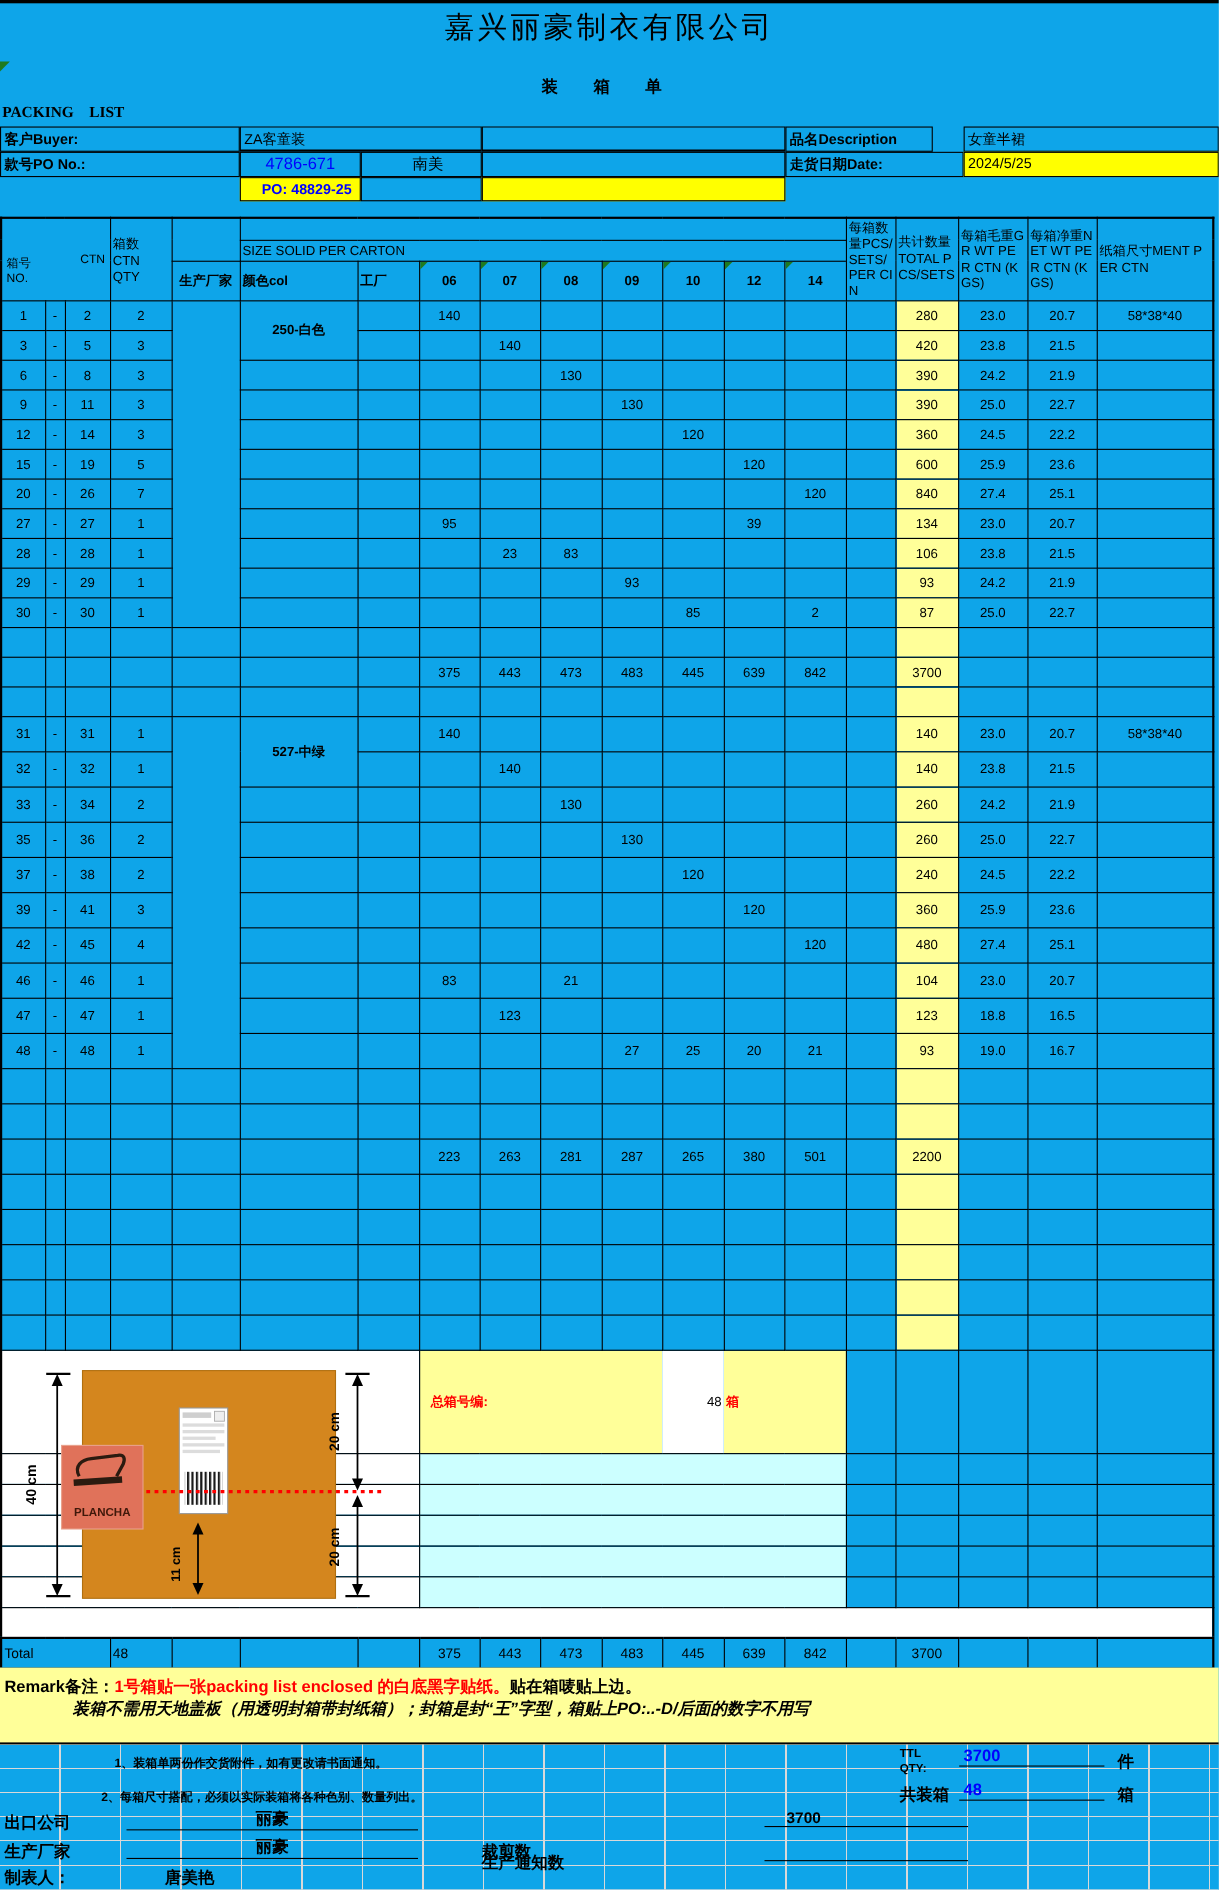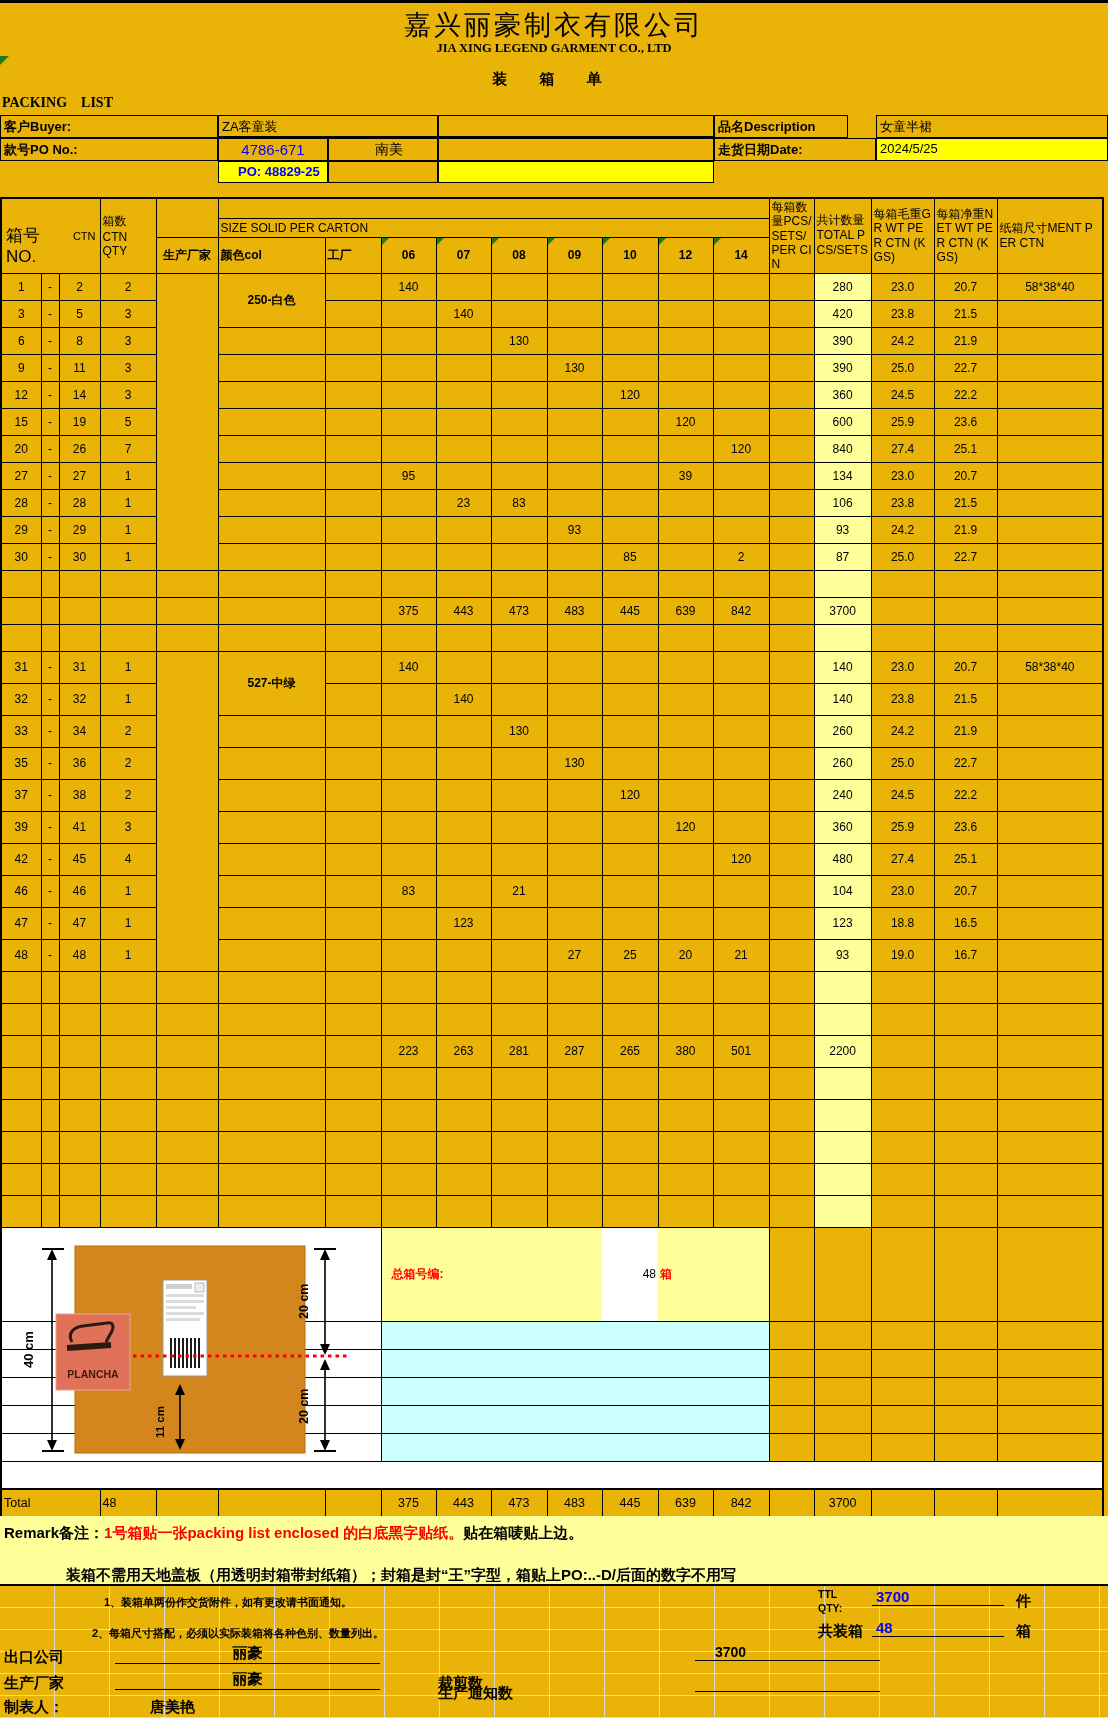--- a/index.html
+++ b/index.html
@@ -1,17 +1,17 @@
 <!DOCTYPE html>
 <html><head>
 <meta charset="utf-8">
 <style>
   * { box-sizing: border-box; }
   body { margin: 0; background: #ffffff; font-family: "Liberation Sans", sans-serif; }
-  .sheet { position: relative; width: 1108px; height: 1718px; background: #eab308; overflow: hidden; }
+  .sheet { position: relative; width: 1108px; height: 1718px; background: #0ea5e9; overflow: hidden; }
   .topline { position: absolute; left: 0; top: 0; width: 1108px; height: 3px; background: #000; }
 
   
   .t-company { position: absolute; left: 0; top: 7px; width: 1108px; text-align: center;
                font-size: 27px; letter-spacing: 3px; font-weight: 500; }
   .t-company-en { position: absolute; left: 0; top: 41px; width: 1108px; text-align: center;
                font-family: "Liberation Serif", serif; font-weight: bold; font-size: 12.5px; }
   .t-doc { position: absolute; left: 0; top: 70px; width: 1108px; text-align: center;
                font-size: 15px; font-weight: 600; letter-spacing: 14px; }
   .t-doc-en { position: absolute; left: 2px; top: 95px; font-family: "Liberation Serif", serif;
@@ -54,21 +54,21 @@
   .banner-label { color: #ff0000; font-weight: bold; font-size: 15px; border: none !important;
                   background: #ffff99; padding-left: 10px !important; }
   .banner-count { border: none !important; background: #fff; text-align: right; font-size: 12px; }
   .banner-unit { color: #ff0000; font-weight: bold; font-size: 15px; border: none !important;
                   background: #ffff99; }
 
   
   .remark { position: absolute; left: 0; top: 1516px; width: 1108px; height: 70px;
             background: #ffff99; border-bottom: 2px solid #000; font-weight: bold;
             font-size: 15px; padding: 8px 4px 0 4px; }
-  .remark .l2 { margin-top: 23px; padding-left: 62px; }
+  .remark .l2 { margin-top: 1px; padding-left: 62px; font-style: italic; }
   .red { color: #ff0000; }
 
   
   .footer { position: absolute; left: 0; top: 1586px; width: 1108px; height: 132px;
       background-image:
         repeating-linear-gradient(to bottom, rgba(0,0,0,0) 0 21px, #d9d9d9 21px 22px),
         repeating-linear-gradient(to right, rgba(0,0,0,0) 0 54px, #d9d9d9 54px 55px); }
   .fi { position: absolute; white-space: nowrap; }
   .note { font-size: 11px; font-weight: 600; }
   .flab15 { font-size: 15px; font-weight: 600; }
@@ -83,21 +83,20 @@
 </style>
 </head>
 <body>
 
 <div class="sheet">
   <div class="topline"></div>
   <div class="gmark" style="left:0;top:56px;"></div>
   <div class="gmark" style="left:0;top:1545px;"></div>
 
   <div class="t-company">嘉兴丽豪制衣有限公司</div>
-  <div class="t-company-en">JIA XING LEGEND GARMENT CO., LTD</div>
   <div class="t-doc">装 箱 单</div>
   <div class="t-doc-en">PACKING    LIST</div>
 
   <div class="ic bold" style="left:0;top:115px;width:218px;height:23px;">客户Buyer:</div>
   <div class="ic th2" style="left:218px;top:115px;width:220px;height:23px;">ZA客童装</div>
   <div class="ic th2" style="left:438px;top:115px;width:276px;height:23px;"></div>
   <div class="ic bold" style="left:714px;top:115px;width:134px;height:23px;">品名Description</div>
   <div class="ic" style="left:876px;top:115px;width:232px;height:23px;">女童半裙</div>
 
   <div class="ic bold" style="left:0;top:138px;width:218px;height:23px;">款号PO No.:</div>
@@ -130,21 +129,21 @@
       <col style="width:45px">
         <col style="width:57px">
         <col style="width:63px">
         <col style="width:63px">
         <col style="width:106px">
     </colgroup>
     <thead>
       <tr style="height:20px;">
         <td colspan="3" rowspan="3" class="hbox">
           <div class="hbox-in">
-            <span class="pre" style="font-size:17px;margin-top:20px;">箱号
+            <span class="pre" style="font-size:11px;margin-top:20px;">箱号
 NO.</span>
             <span style="font-size:11px;">CTN</span>
           </div>
         </td>
         <td rowspan="3" class="pre hqty">箱数
 CTN
 QTY</td>
         <td rowspan="2" class="dl"></td>
         <td colspan="9"></td>
         <td rowspan="3" class="hsm dl">每箱数量PCS/SETS/PER CIN</td>

